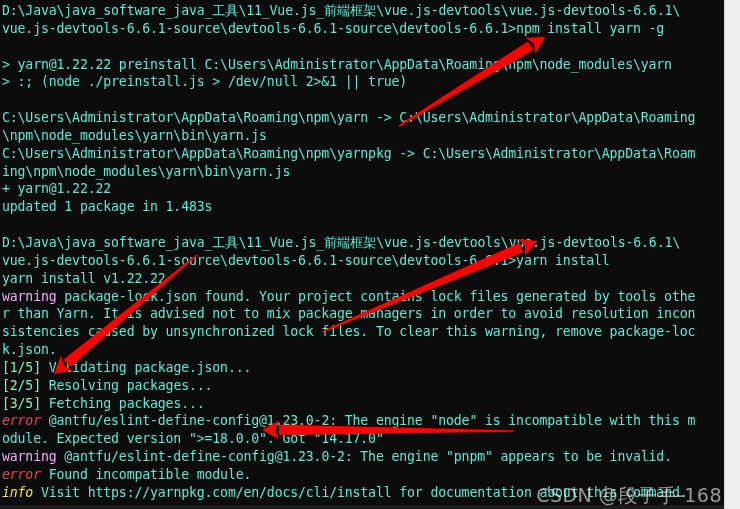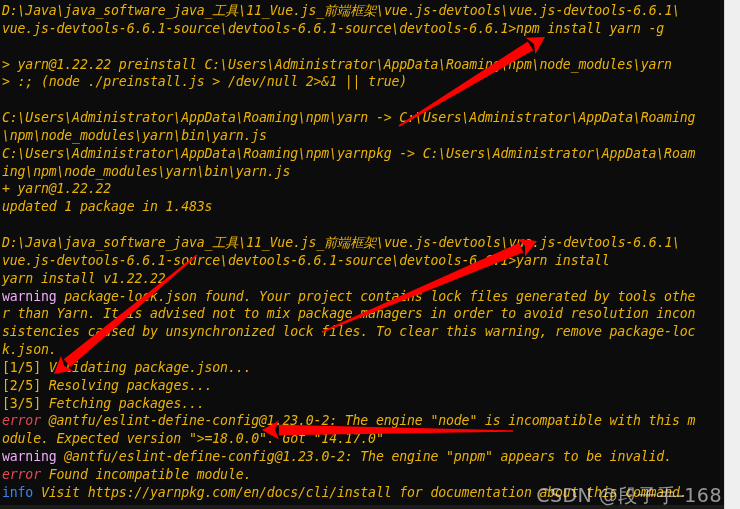--- a/index.html
+++ b/index.html
@@ -27,25 +27,25 @@
     color: #cccccc;
     font-size: 13.2px;
     line-height: 17.85px;
     letter-spacing: -0.15px;
     white-space: pre;
     overflow: hidden;
     z-index: 2;
   }
   .line { height: 17.85px; white-space: pre; }
   .blank { height: 17.85px; }
-  .c-def  { color: #eab308; font-style: italic; }
+  .c-def  { color: #5eead4; }
   .c-warn { color: #f0abfc; }
   .c-err  { color: #e74856; font-style: italic; }
-  .c-info { color: #3b82f6; }
-  .c-dim  { color: #eab308; }
+  .c-info { color: #fde047; font-style: italic; }
+  .c-dim  { color: #86efac; }
 
   
   #scrollbar {
     position: absolute;
     right: 0; top: 0;
     width: 16px; height: 509px;
     background: #efefef;
     border-left: 1px solid #d9d9d9;
     z-index: 4;
   }

